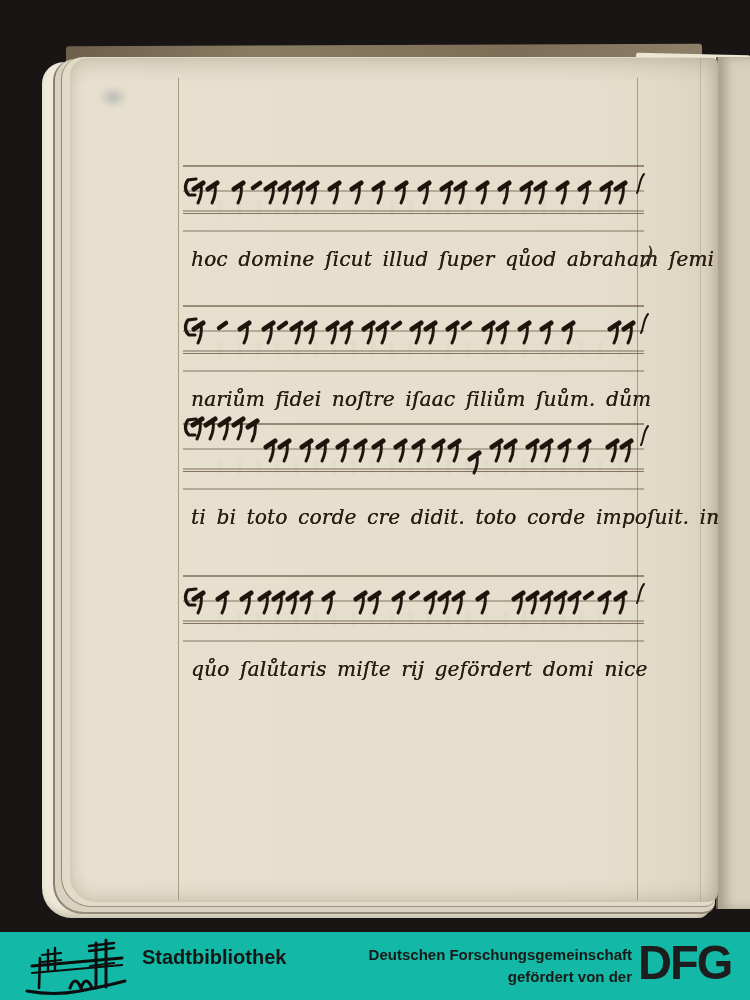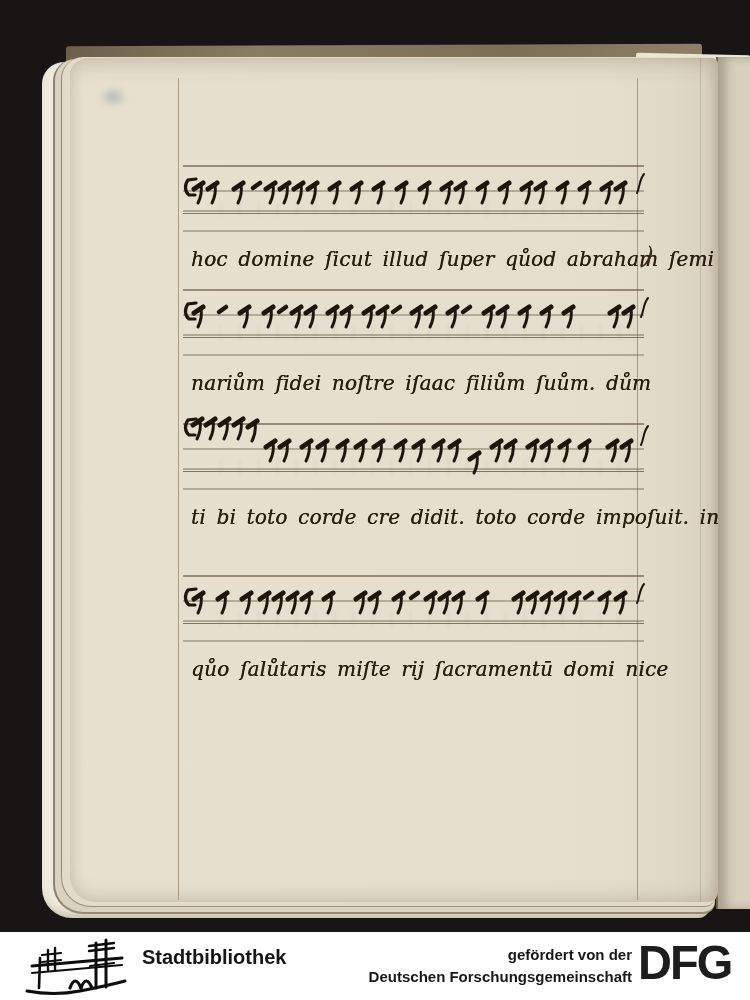--- a/index.html
+++ b/index.html
@@ -52,21 +52,21 @@
     text-shadow:.3px 0 0 #281d10;}
   .text-flourish{position:absolute;left:460px;top:76px;
     font-family:"DejaVu Serif",serif;font-style:italic;font-size:26px;
     color:#3a2d1c;transform:rotate(12deg);}
   .ghost-bleed{position:absolute;left:20px;top:36px;width:420px;height:16px;
     background:repeating-linear-gradient(90deg,transparent 0 16px,rgba(95,85,60,.5) 16px 19px);
     opacity:.09;filter:blur(1.5px);}
 
   
   .footer{position:absolute;left:0;top:932px;width:750px;height:68px;
-    background:#ffffff;color:#1a1a1a;}
+    background:#14b8a6;color:#1a1a1a;}
   .lib-logo{position:absolute;left:24px;top:4px;}
   .lib-name{position:absolute;left:142px;top:13px;font-size:20px;font-weight:bold;
     line-height:1.22;color:#161616;}
   .funding{position:absolute;left:300px;top:12px;width:332px;text-align:right;
     font-size:15px;font-weight:bold;line-height:1.45;color:#181818;}
   .dfg{position:absolute;left:638px;top:2px;width:110px;
     font-size:47px;font-weight:900;letter-spacing:-2px;color:#1d1d1d;
     transform:scaleY(1.04);font-family:"Liberation Sans",sans-serif;}
 </style>
 </head>
@@ -139,21 +139,21 @@
             <path d="M419,24 L428,18" stroke="#1f150c" stroke-width="5" fill="none" stroke-linecap="round"></path>
             <path d="M426,20 C427,26 426,32 423,38" stroke="#1f150c" stroke-width="3" fill="none" stroke-linecap="round"></path>
             <path d="M433,24 L442,18" stroke="#1f150c" stroke-width="5" fill="none" stroke-linecap="round"></path>
             <path d="M440,20 C441,26 440,32 437,38" stroke="#1f150c" stroke-width="3" fill="none" stroke-linecap="round"></path>
             <path d="M454,28 C457,22 456,15 461,9" stroke="#1f150c" stroke-width="2" fill="none" stroke-linecap="round"></path>
           </svg>
           <div class="ghost-bleed"></div>
           <div class="lyric">hoc domine ſicut illud ſuper qůod abraham ſemi</div>
           <span class="text-flourish">)</span>
         </div>
-        <div class="system" style="top: 231px;">
+        <div class="system" style="top: 247px;">
           <svg width="462" height="104" viewBox="0 -18 462 104">
             <line x1="0" x2="461" y1="1" y2="1" stroke="#6b5a44" stroke-width="1.3" opacity="0.85"></line>
             <line x1="0" x2="461" y1="26" y2="26" stroke="#6b5a44" stroke-width="1.1" opacity="0.8"></line>
             <line x1="0" x2="461" y1="46" y2="46" stroke="#6b5a44" stroke-width="1.2" opacity="0.85"></line>
             <line x1="0" x2="461" y1="48.5" y2="48.5" stroke="#6b5a44" stroke-width="1.2" opacity="0.8"></line>
             <line x1="0" x2="461" y1="66" y2="66" stroke="#6b5a44" stroke-width="1.1" opacity="0.8"></line>
             <path d="M13,14 L5,15 C1,20 2,27 6,30 L12,30" stroke="#1f150c" stroke-width="3.2" fill="none" stroke-linecap="round"></path>
             <path d="M11,24 L20,18" stroke="#1f150c" stroke-width="5" fill="none" stroke-linecap="round"></path>
             <path d="M18,20 C19,26 18,32 15,38" stroke="#1f150c" stroke-width="3" fill="none" stroke-linecap="round"></path>
             <path d="M36,23 L43,18" stroke="#1f150c" stroke-width="4.5" fill="none" stroke-linecap="round"></path>
@@ -314,21 +314,21 @@
             <path d="M387,24 L396,18" stroke="#1f150c" stroke-width="5" fill="none" stroke-linecap="round"></path>
             <path d="M394,20 C395,26 394,32 391,38" stroke="#1f150c" stroke-width="3" fill="none" stroke-linecap="round"></path>
             <path d="M402,23 L409,18" stroke="#1f150c" stroke-width="4.5" fill="none" stroke-linecap="round"></path>
             <path d="M417,24 L426,18" stroke="#1f150c" stroke-width="5" fill="none" stroke-linecap="round"></path>
             <path d="M424,20 C425,26 424,32 421,38" stroke="#1f150c" stroke-width="3" fill="none" stroke-linecap="round"></path>
             <path d="M433,24 L442,18" stroke="#1f150c" stroke-width="5" fill="none" stroke-linecap="round"></path>
             <path d="M440,20 C441,26 440,32 437,38" stroke="#1f150c" stroke-width="3" fill="none" stroke-linecap="round"></path>
             <path d="M454,28 C457,22 456,15 461,9" stroke="#1f150c" stroke-width="2" fill="none" stroke-linecap="round"></path>
           </svg>
           <div class="ghost-bleed"></div>
-          <div class="lyric">qůo ſalůtaris miſte rij ſacramentū domi nice</div>
+          <div class="lyric">qůo ſalůtaris miſte rij gefördert domi nice</div>
         </div>
       </div>
   </div>
 
   <div class="footer">
     <svg class="lib-logo" width="104" height="60" viewBox="0 0 104 60" fill="none" stroke="#0d0d0d" stroke-linecap="round">
       <path d="M3,55 Q30,60 56,55 T101,45" stroke-width="3"></path>
       <path d="M8,30 L98,22" stroke-width="3"></path>
       <path d="M8,37 L98,29" stroke-width="2.2"></path>
       <path d="M16,22 L15,52" stroke-width="2.6"></path>
@@ -341,19 +341,19 @@
       <path d="M65,10 L90,7" stroke-width="2.4"></path>
       <path d="M65,15 L90,12" stroke-width="2.4"></path>
       <path d="M66,30 L90,27" stroke-width="2.2"></path>
       <path d="M46,52 Q51,38 57,52" stroke-width="3.2"></path>
       <path d="M57,52 Q62,38 68,52" stroke-width="3.2"></path>
     </svg>
     <div class="lib-name">
       <div>Stadtbibliothek</div>
     </div>
     <div class="funding">
+      <div>Deutschen Forschungsgemeinschaft</div>
       <div>gefördert von der</div>
-      <div>Deutschen Forschungsgemeinschaft</div>
     </div>
     <div class="dfg">DFG</div>
   </div>
 
 </div>
 
 </body></html>

